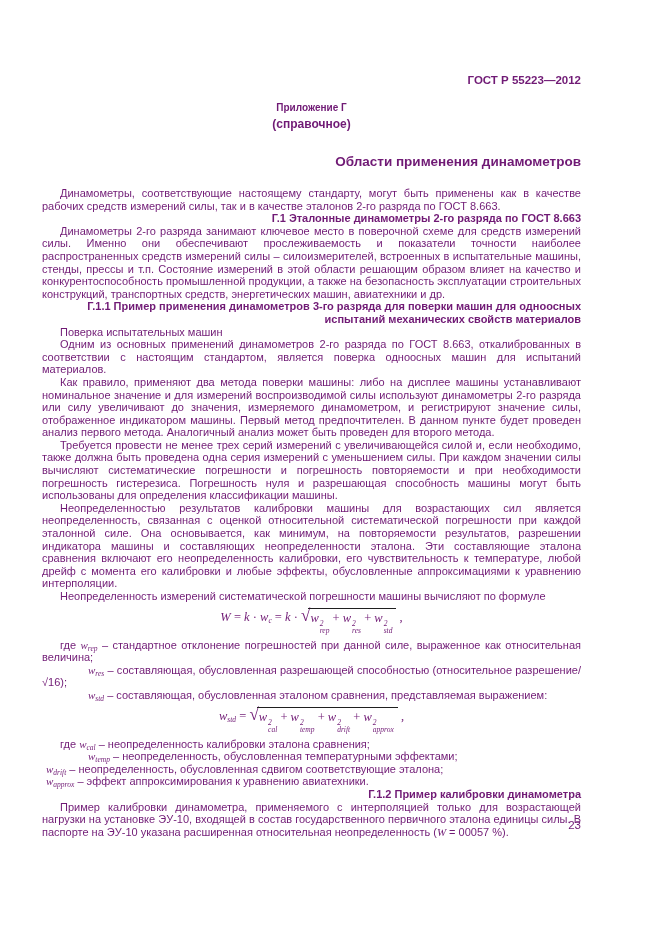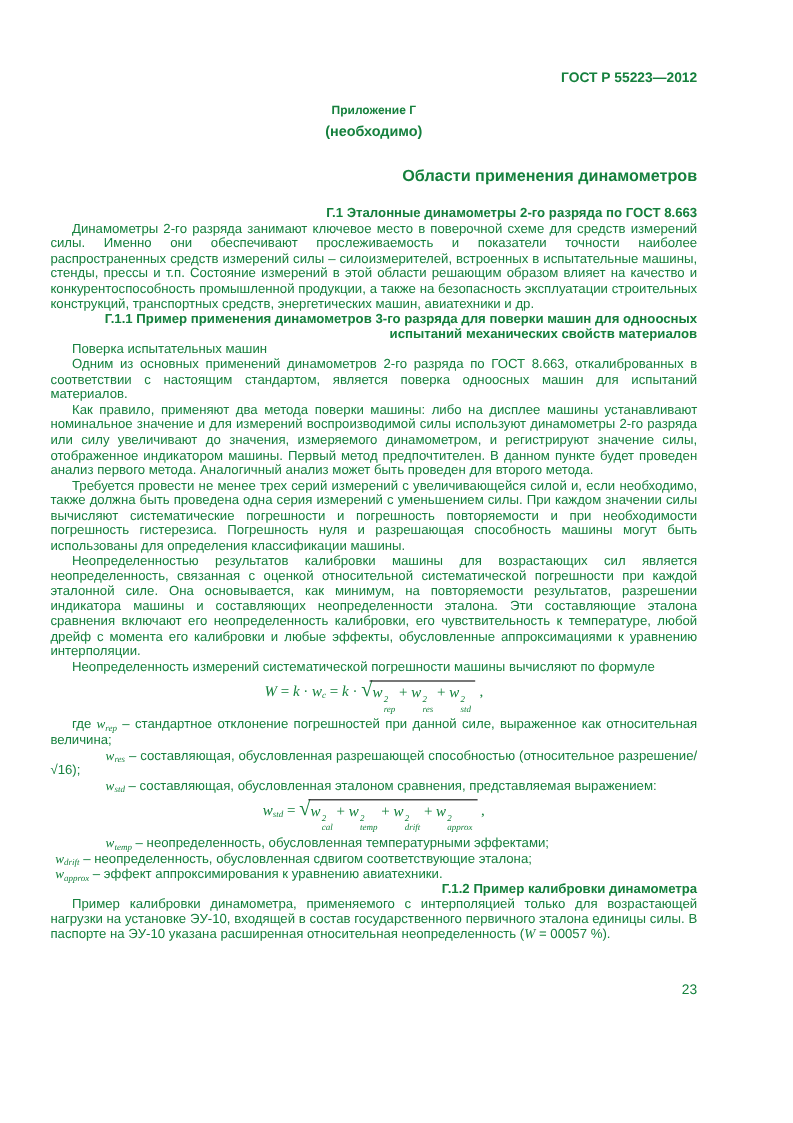--- a/index.html
+++ b/index.html
@@ -1,19 +1,19 @@
 <!DOCTYPE html>
 <html><head>
 <meta charset="utf-8">
 <style>
   html,body{margin:0;padding:0;background:#fdfdfd;}
   .page{
     position:relative;width:661px;height:936px;background:#ffffff;
-    font-family:"Liberation Sans",sans-serif;color:#15803d;
-    box-sizing:border-box;padding:58px 80px 0 42px;overflow:hidden;
+    font-family:"Liberation Sans",sans-serif;color:#701a75;
+    box-sizing:border-box;padding:73px 80px 0 42px;overflow:hidden;
   }
   .header-right{text-align:right;font-weight:bold;font-size:11.5px;line-height:14px;}
   .appendix-title{text-align:center;font-weight:bold;font-size:10px;line-height:16px;margin-top:13px;}
   .appendix-subtitle{text-align:center;font-weight:bold;font-size:12px;line-height:16px;}
   .doc-title{text-align:right;font-weight:bold;font-size:13.5px;line-height:17px;margin:21px 0 0 0;}
   .content{margin-top:17px;font-size:11px;line-height:12.6px;}
   .block{margin:0;}
   .block.p{text-align:justify;text-indent:18px;}
   .block.h{font-weight:bold;text-indent:18px;text-align:right;}
   .block.deep{text-indent:46px;}
@@ -33,23 +33,24 @@
   .radical{font-size:17px;line-height:15px;margin-right:-2px;font-style:normal;}
   .sqrt-bar{border-top:1px solid #1f1f1f;padding:1px 4px 0 2px;}
   .page-number{position:absolute;top:819px;right:80px;font-size:11.5px;}
 </style>
 </head>
 <body>
 
 <div class="page">
   <div class="header-right">ГОСТ Р 55223—2012</div>
   <div class="appendix-title">Приложение Г</div>
-  <div class="appendix-subtitle">(необходимо)</div>
+  <div class="appendix-subtitle">(справочное)</div>
   <div class="doc-title">Области применения динамометров</div>
   <div class="content" id="content">
+      <div class="block p"><span>Динамометры, соответствующие настоящему стандарту, могут быть применены как в качестве рабочих средств измерений силы, так и в качестве эталонов 2-го разряда по ГОСТ 8.663.</span></div>
       <div class="block h"><span>Г.1 Эталонные динамометры 2-го разряда по ГОСТ 8.663</span></div>
       <div class="block p"><span>Динамометры 2-го разряда занимают ключевое место в поверочной схеме для средств измерений силы. Именно они обеспечивают прослеживаемость и показатели точности наиболее распространенных средств измерений силы – силоизмерителей, встроенных в испытательные машины, стенды, прессы и т.п. Состояние измерений в этой области решающим образом влияет на качество и конкурентоспособность промышленной продукции, а также на безопасность эксплуатации строительных конструкций, транспортных средств, энергетических машин, авиатехники и др.</span></div>
       <div class="block h"><span>Г.1.1 Пример применения динамометров 3-го разряда для поверки машин для одноосных испытаний механических свойств материалов</span></div>
       <div class="block p"><span>Поверка испытательных машин</span></div>
       <div class="block p"><span>Одним из основных применений динамометров 2-го разряда по ГОСТ 8.663, откалиброванных в соответствии с настоящим стандартом, является поверка одноосных машин для испытаний материалов.</span></div>
       <div class="block p"><span>Как правило, применяют два метода поверки машины: либо на дисплее машины устанавливают номинальное значение и для измерений воспроизводимой силы используют динамометры 2-го разряда или силу увеличивают до значения, измеряемого динамометром, и регистрируют значение силы, отображенное индикатором машины. Первый метод предпочтителен. В данном пункте будет проведен анализ первого метода. Аналогичный анализ может быть проведен для второго метода.</span></div>
       <div class="block p"><span>Требуется провести не менее трех серий измерений с увеличивающейся силой и, если необходимо, также должна быть проведена одна серия измерений с уменьшением силы. При каждом значении силы вычисляют систематические погрешности и погрешность повторяемости и при необходимости погрешность гистерезиса. Погрешность нуля и разрешающая способность машины могут быть использованы для определения классификации машины.</span></div>
       <div class="block p"><span>Неопределенностью результатов калибровки машины для возрастающих сил является неопределенность, связанная с оценкой относительной систематической погрешности при каждой эталонной силе. Она основывается, как минимум, на повторяемости результатов, разрешении индикатора машины и составляющих неопределенности эталона. Эти составляющие эталона сравнения включают его неопределенность калибровки, его чувствительность к температуре, любой дрейф с момента его калибровки и любые эффекты, обусловленные аппроксимациями к уравнению интерполяции.</span></div>
       <div class="block p"><span>Неопределенность измерений систематической погрешности машины вычисляют по формуле</span></div>
       <div class="block formula"><span class="var">W</span><span> = </span><span class="var">k</span><span> · </span><span class="var">w</span><sub class="var-sub">c</sub><span> = </span><span class="var">k</span><span> · </span><span class="sqrt">
@@ -77,20 +78,21 @@
               <span>2</span>
               <span>temp</span>
             </span><span> + </span><span class="var">w</span><span class="supsub">
               <span>2</span>
               <span>drift</span>
             </span><span> + </span><span class="var">w</span><span class="supsub">
               <span>2</span>
               <span>approx</span>
             </span></span>
         </span><span> ,</span></div>
+      <div class="block p"><span>где </span><span class="var">w</span><sub class="var-sub">cal</sub><span> – неопределенность калибровки эталона сравнения;</span></div>
       <div class="block p deep"><span class="var">w</span><sub class="var-sub">temp</sub><span> – неопределенность, обусловленная температурными эффектами;</span></div>
       <div class="block p small"><span class="var">w</span><sub class="var-sub">drift</sub><span> – неопределенность, обусловленная сдвигом соответствующие эталона;</span></div>
       <div class="block p small"><span class="var">w</span><sub class="var-sub">approx</sub><span> – эффект аппроксимирования к уравнению авиатехники.</span></div>
       <div class="block h"><span>Г.1.2 Пример калибровки динамометра</span></div>
       <div class="block p"><span>Пример калибровки динамометра, применяемого с интерполяцией только для возрастающей нагрузки на установке ЭУ-10, входящей в состав государственного первичного эталона единицы силы. В паспорте на ЭУ-10 указана расширенная относительная неопределенность (</span><span class="var">W</span><span> = 00057 %).</span></div>
     </div>
   <div class="page-number">23</div>
 </div>
 
 </body></html>

